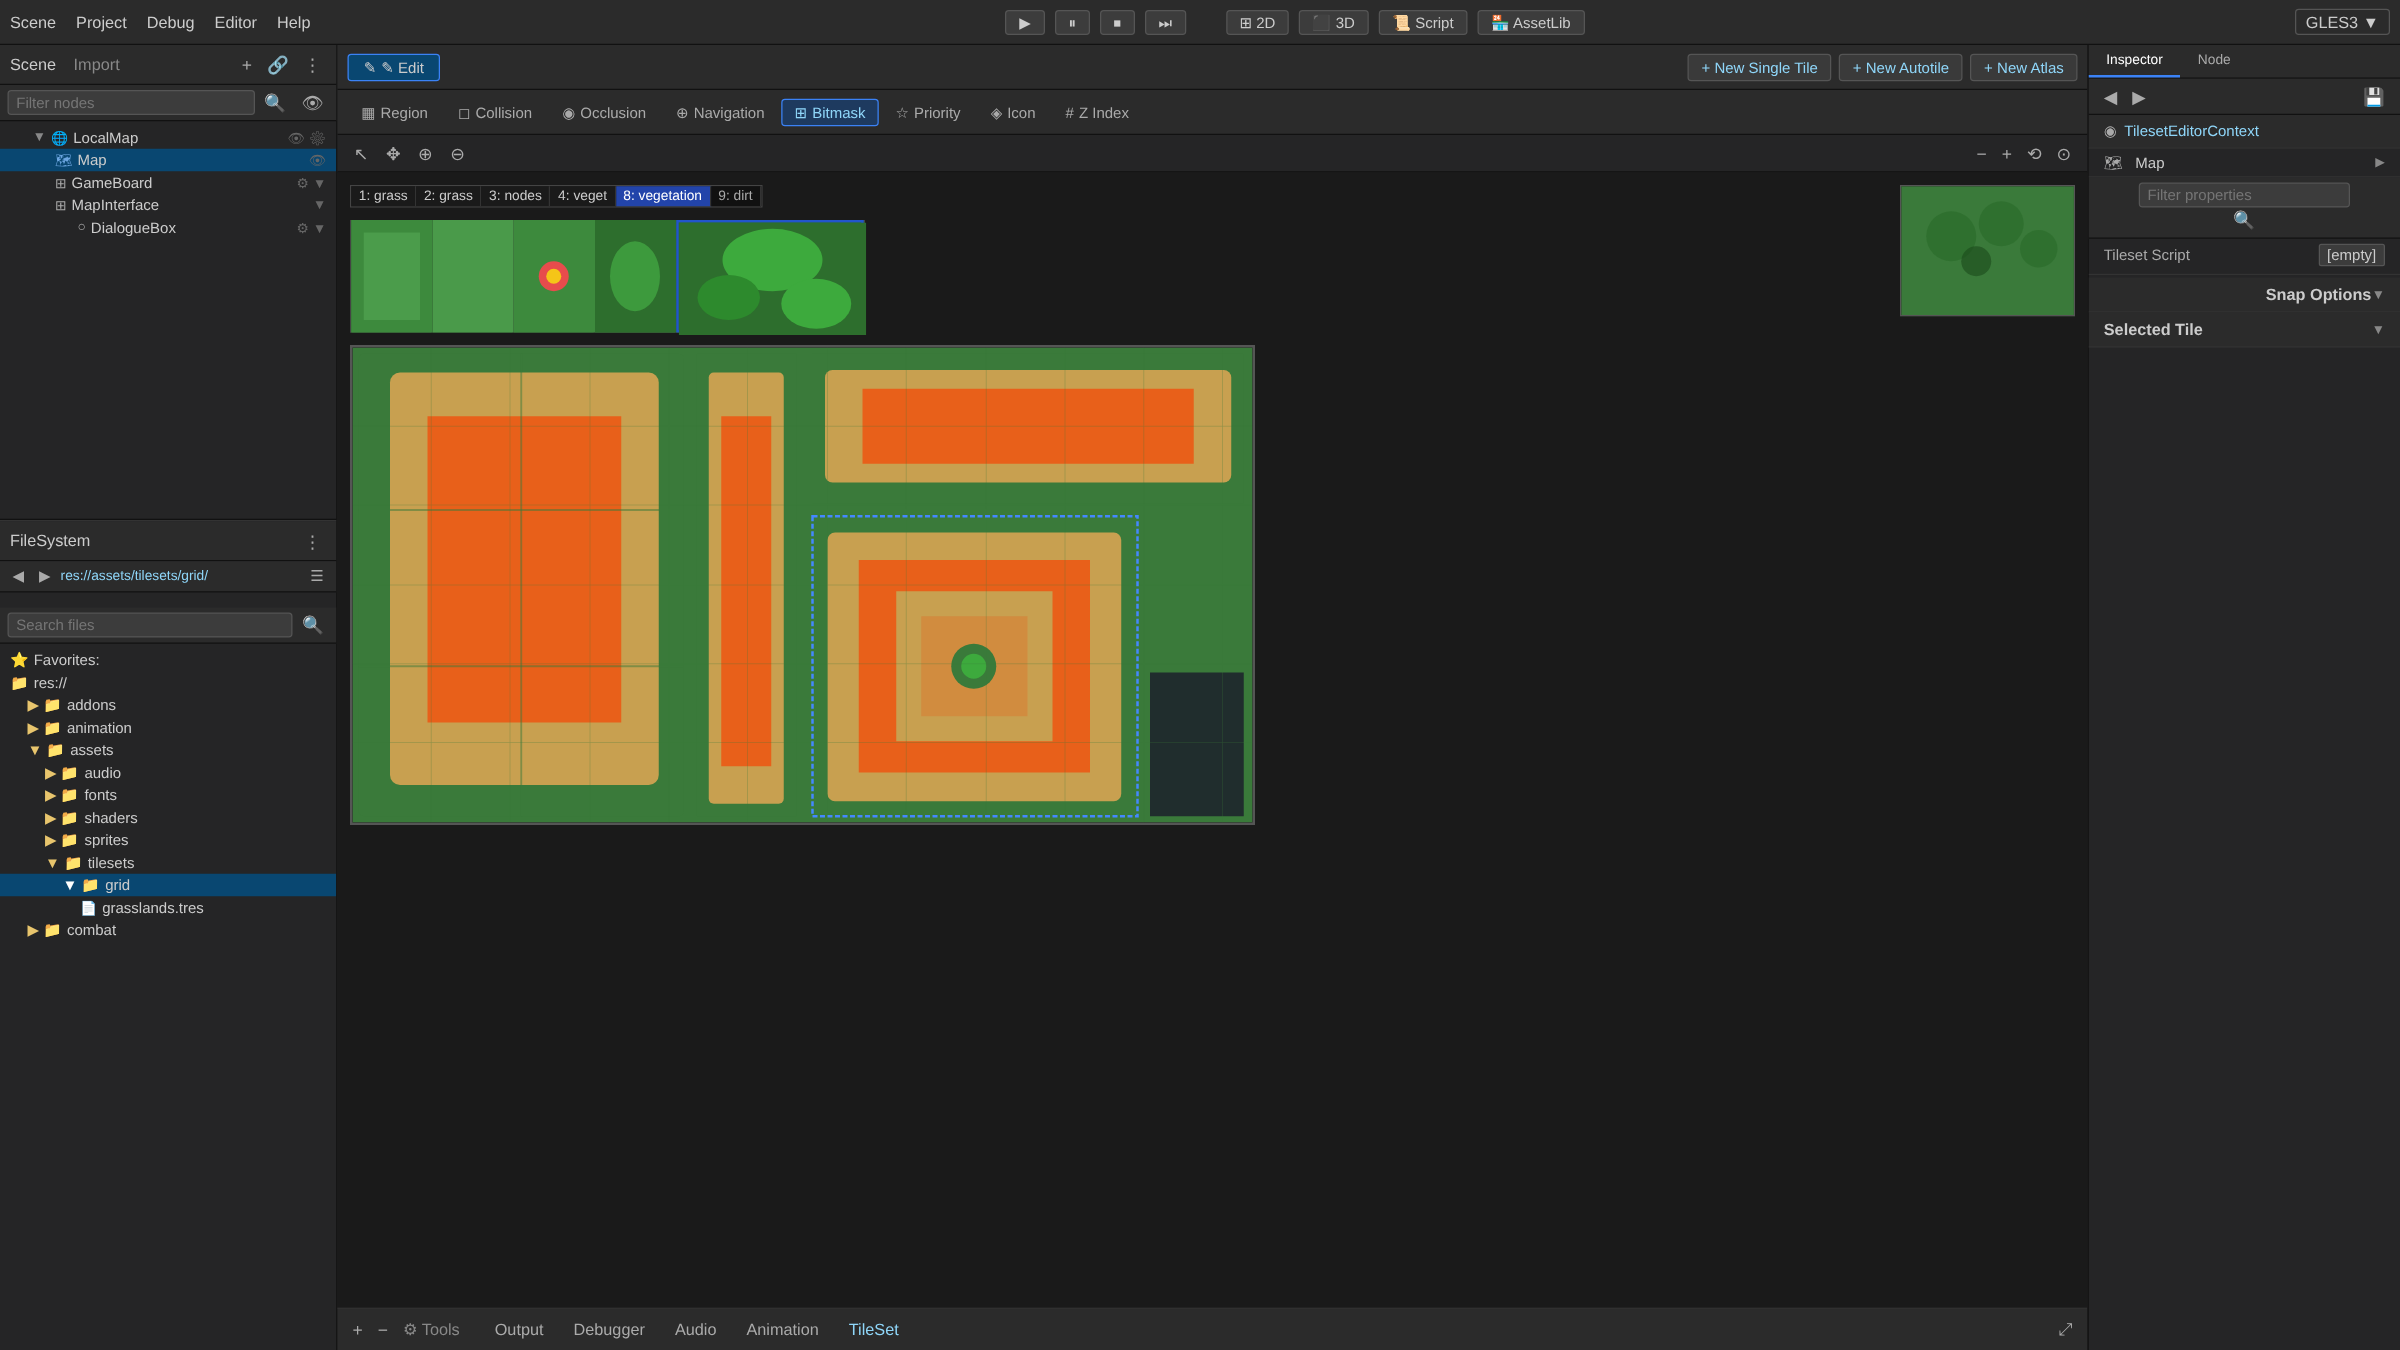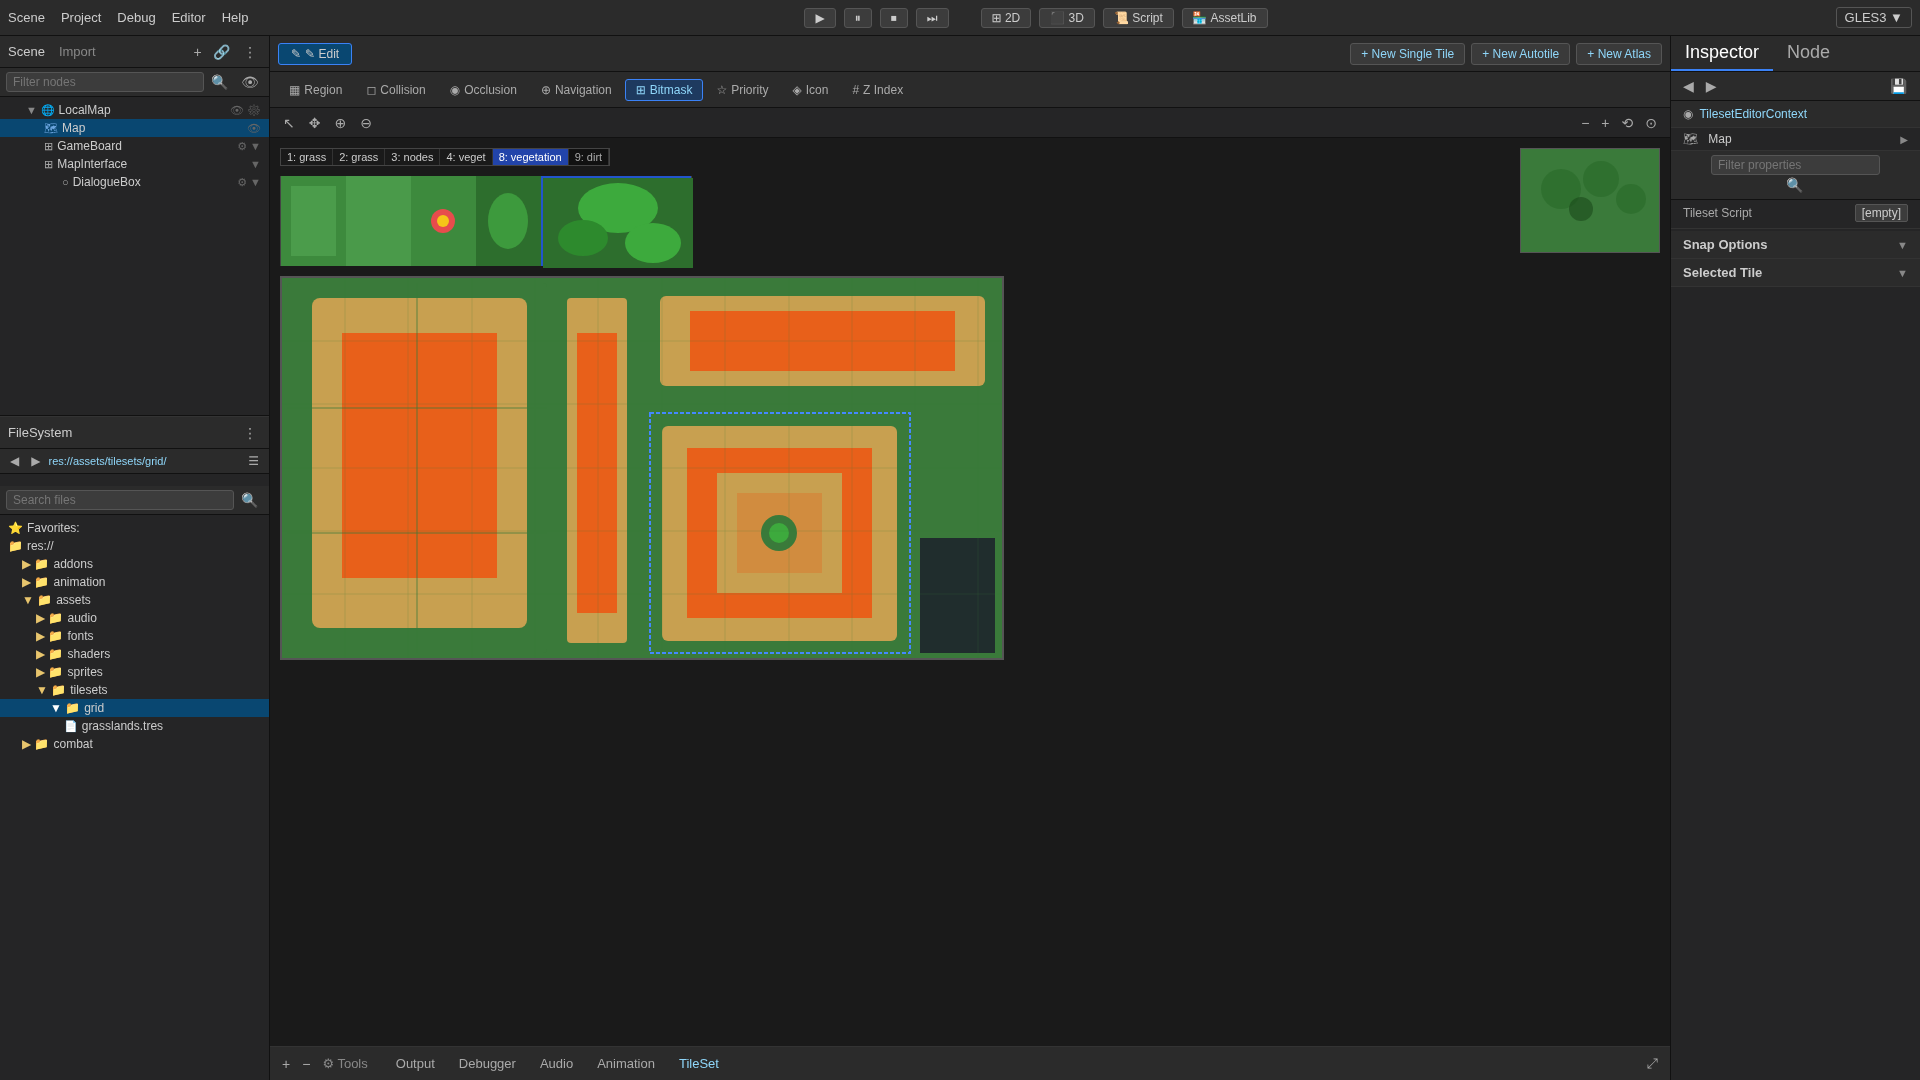--- a/index.html
+++ b/index.html
@@ -343,21 +343,21 @@
       flex-direction: column;
       flex-shrink: 0;
     }
     .inspector-tabs {
       display: flex;
       background: #2b2b2b;
       border-bottom: 1px solid #111;
     }
     .inspector-tab {
       padding: 6px 14px;
-      font-size: 18px;
+      font-size: 11px;
       cursor: pointer;
       color: #aaa;
       border-bottom: 2px solid transparent;
     }
     .inspector-tab.active {
       color: #fff;
       border-bottom-color: #3b82f6;
     }
     .inspector-actions {
       display: flex;
@@ -413,21 +413,21 @@
 
     .separator {
       border: none;
       border-top: 1px solid #333;
       margin: 2px 0;
     }
 
     .snap-section-header {
       display: flex;
       align-items: center;
-      justify-content: space-between;
+      justify-content: flex-end;
       padding: 6px 12px;
       background: #2b2b2b;
       border-bottom: 1px solid #333;
       cursor: pointer;
     }
     .snap-section-title {
       font-size: 13px;
       color: #ccc;
       font-weight: bold;
     }

